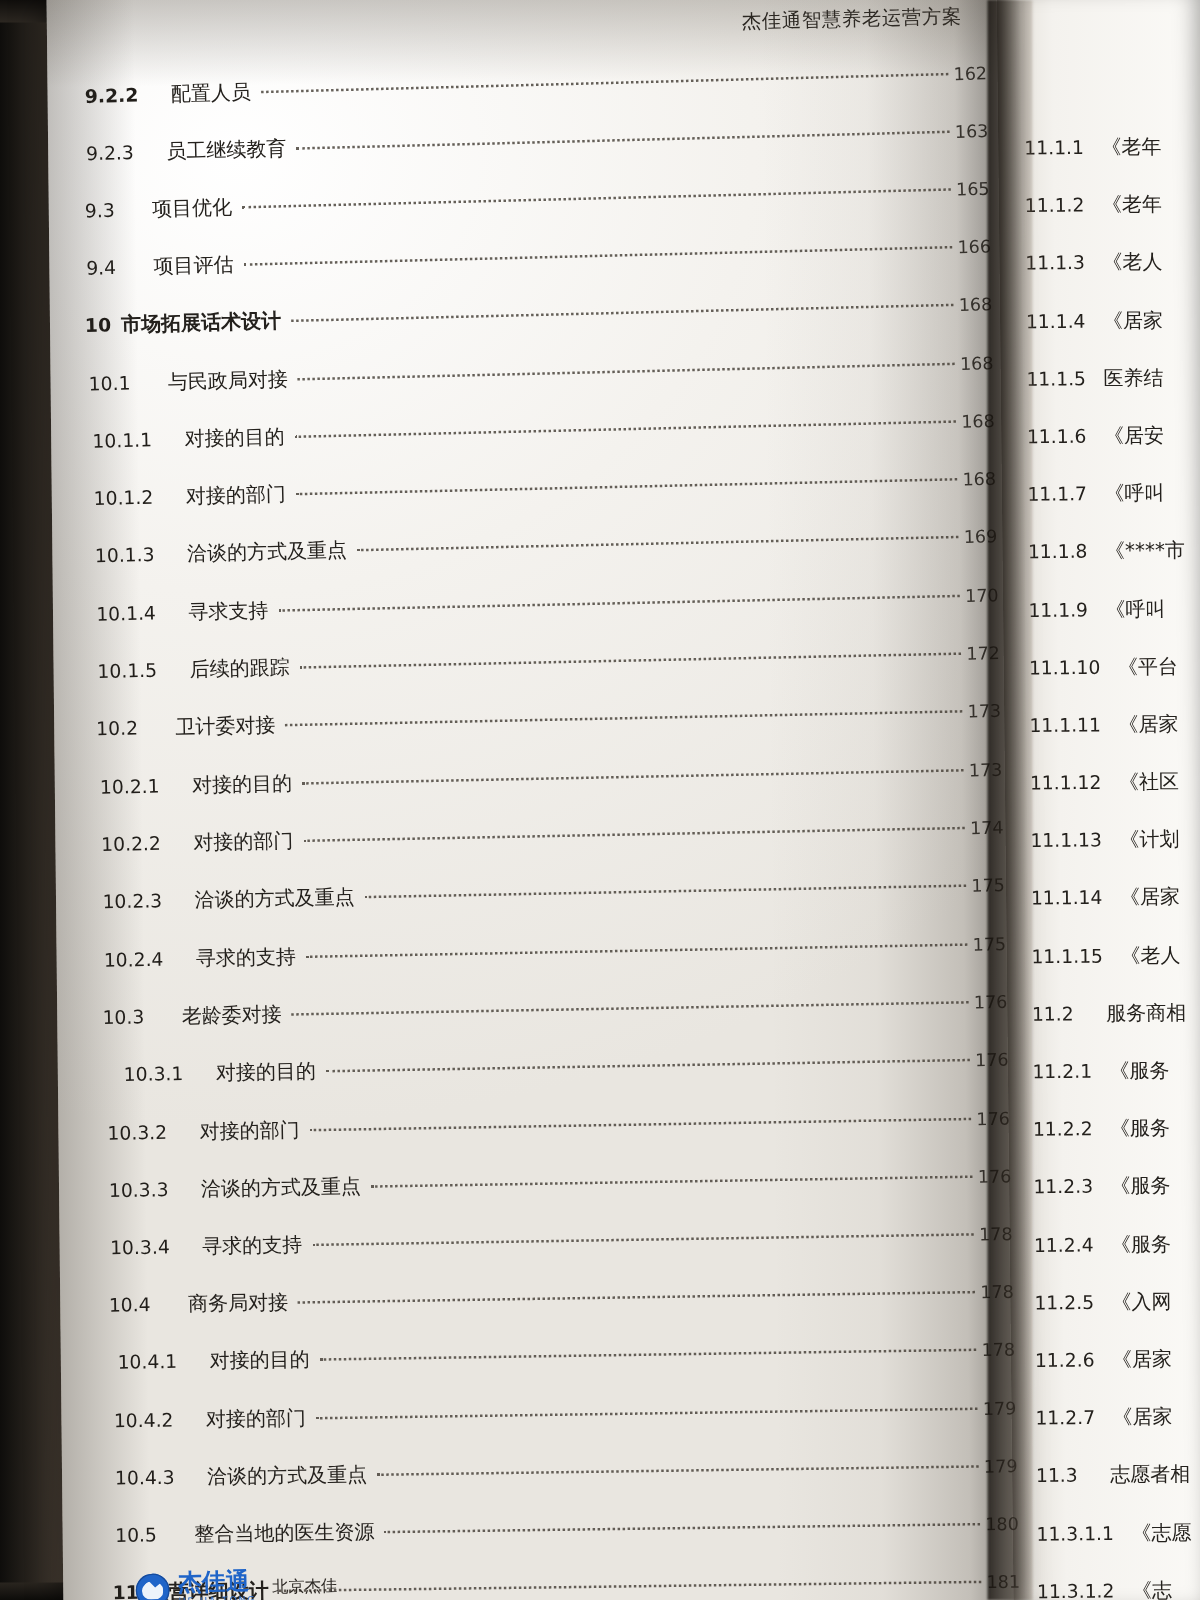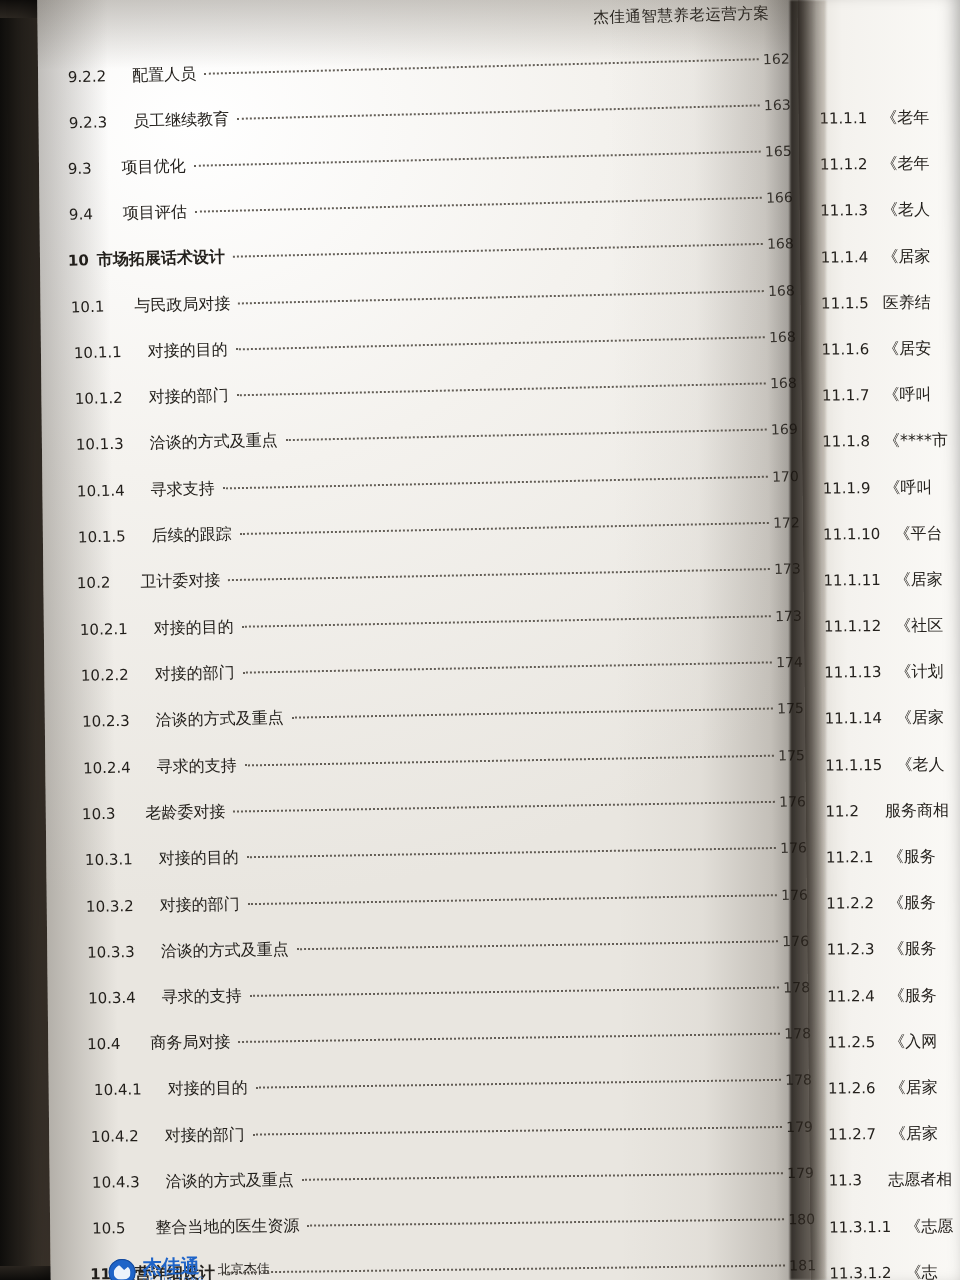--- a/index.html
+++ b/index.html
@@ -353,21 +353,21 @@
   </div>
 
   <div class="page-left">
     <div class="page-top-shadow"></div>
     <div class="curve-shade-left"></div>
 
     <div class="header-left">杰佳通智慧养老运营方案</div>
 
     <div class="toc">
         <div class="row" style="transform: translate(0px, 0px) rotate(-0.9deg); margin-top: 0px;">
-          <span class="num" style="margin-left: 4px;">9.2.2</span>
+          <span class="num" style="margin-left: 4px; font-weight: bold;">9.2.2</span>
           <span class="title t2">配置人员</span>
           <span class="leader"></span>
           <span class="pg">162</span>
         </div>
         <div class="row" style="transform: translate(0.5px, 0px) rotate(-0.87deg); margin-top: 0.04px;">
           <span class="num" style="margin-left: 4px;">9.2.3</span>
           <span class="title t2">员工继续教育</span>
           <span class="leader"></span>
           <span class="pg">163</span>
         </div>
@@ -455,21 +455,21 @@
           <span class="leader"></span>
           <span class="pg">175</span>
         </div>
         <div class="row" style="transform: translate(8.3px, 0px) rotate(-0.43deg); margin-top: 0.34px;">
           <span class="num" style="margin-left: 2px;">10.3</span>
           <span class="title t1">老龄委对接</span>
           <span class="leader"></span>
           <span class="pg">176</span>
         </div>
         <div class="row" style="transform: translate(8.8px, 0px) rotate(-0.4deg); margin-top: 0.32px;">
-          <span class="num" style="margin-left: 4px;">10.3.1</span>
+          <span class="num" style="margin-left: 18px;">10.3.1</span>
           <span class="title t2">对接的目的</span>
           <span class="leader"></span>
           <span class="pg">176</span>
         </div>
         <div class="row" style="transform: translate(9.3px, 0px) rotate(-0.37deg); margin-top: 0.3px;">
           <span class="num" style="margin-left: 4px;">10.3.2</span>
           <span class="title t2">对接的部门</span>
           <span class="leader"></span>
           <span class="pg">176</span>
         </div>

